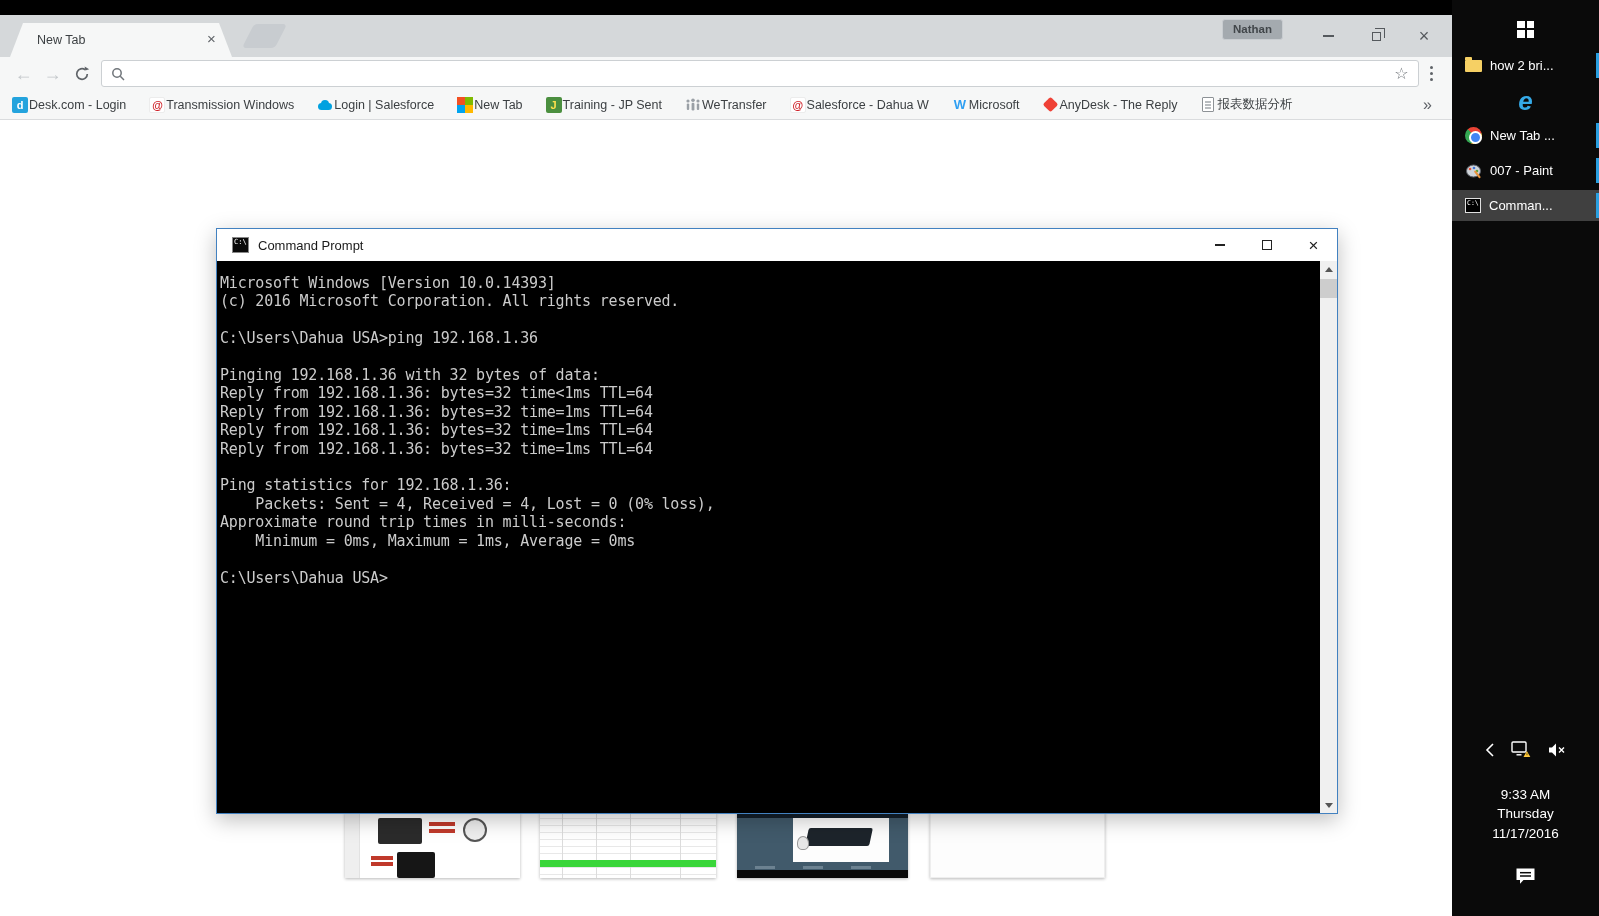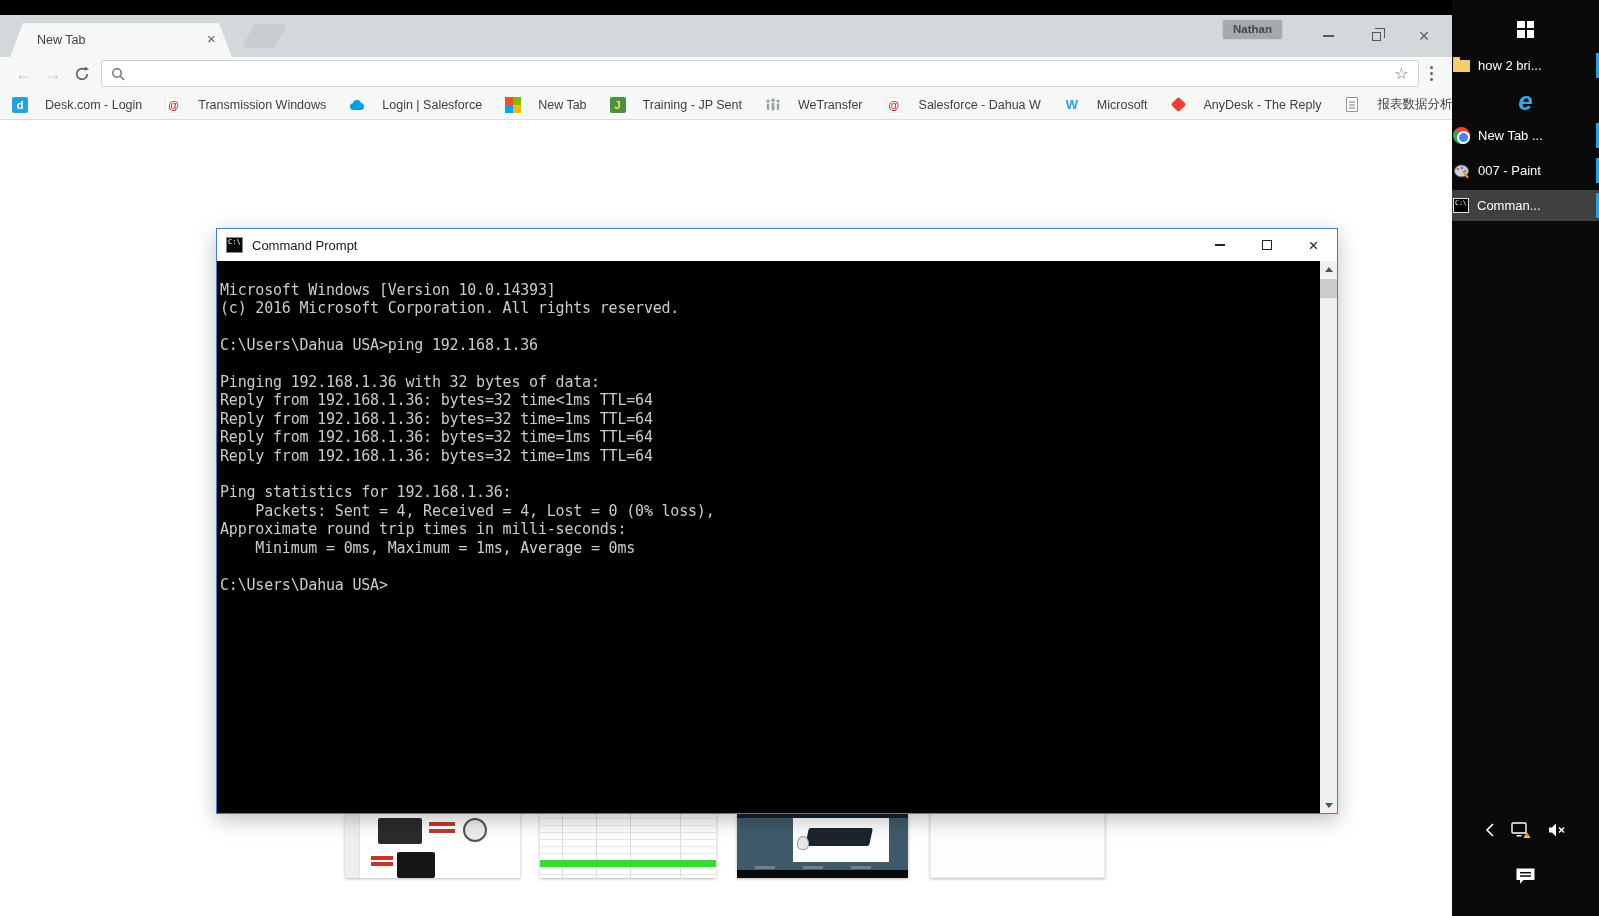--- a/index.html
+++ b/index.html
@@ -40,21 +40,21 @@
   .nav-disabled { color:#c4c8cb; }
   .omnibox { flex:1; height:27px; background:#fff; border:1px solid #ccd0d3; border-radius:3px;
     margin:0 9px 0 5px; display:flex; align-items:center; padding:0 9px; }
   .omni-value { flex:1; font-size:13px; color:#333; margin-left:8px; }
   .star { font-size:16px; color:#70757a; }
   .dots { display:flex; flex-direction:column; gap:2.5px; padding:0 10px 0 2px; }
   .dots i { width:3.5px; height:3.5px; border-radius:50%; background:#5f6368; }
 
   .bookmarks { height:30px; background:#f6f7f7; border-bottom:1px solid #dadcde;
     display:flex; align-items:center; padding:0 12px; }
-  .bm { display:flex; align-items:center; gap:17px; margin-right:23px; font-size:12.5px; color:#3b3f42;
+  .bm { display:flex; align-items:center; gap:1px; margin-right:23px; font-size:12.5px; color:#3b3f42;
     white-space:nowrap; }
   .bm-overflow { margin-left:auto; color:#5f6368; font-size:16px; padding-right:8px; }
   .fav { width:16px; height:16px; flex:none; display:flex; align-items:center; justify-content:center;
     border-radius:2px; font-weight:bold; position:relative; }
   .fav-desk { background:#23a3dd; color:#fff; font-size:11px; } .fav-desk::after { content:"d"; }
   .fav-dahua { background:#fff; border:1px solid #ececec; color:#ce2027; font-style:italic; font-size:11px; }
   .fav-dahua::after { content:"@"; }
   .fav-sf::before { content:""; position:absolute; left:4px; top:3px; width:8px; height:8px;
     background:#00a1e0; border-radius:50%; }
   .fav-sf::after { content:""; position:absolute; left:1px; top:6px; width:14px; height:7px;
@@ -97,52 +97,52 @@
   .t3-cam  { position:absolute; left:4px; top:18px; width:12px; height:14px; background:#e7e7e7;
     border:1px solid #999; border-radius:50% 50% 40% 40%; }
   .t3-bot  { position:absolute; left:0; right:0; bottom:0; height:8px; background:#0a0a0a; }
   .t3-lbl  { position:absolute; left:18px; top:54px; width:20px; height:3px; background:#6c8291;
     box-shadow:48px 0 0 #6c8291, 96px 0 0 #6c8291; }
   .thumb4 { left:930px; width:175px; background:#fdfdfd; border:1px solid #eee; }
 
   
   .cmd { position:absolute; left:216px; top:228px; width:1122px; height:586px; background:#fff;
     border:1px solid #4281c0; z-index:5; box-shadow:0 6px 20px rgba(0,0,0,.25); }
-  .cmd-tb { position:relative; height:32px; background:#fff; display:flex; align-items:center; padding-left:9px; }
+  .cmd-tb { position:relative; height:32px; background:#fff; display:flex; align-items:center; padding-left:15px; }
   .cmd-ico { width:17px; height:16px; background:#0a0a0a; border:1px solid #888; position:relative; }
   .cmd-ico::before { content:"C:\\"; position:absolute; left:1px; top:1px; color:#fff;
     font-family:"DejaVu Sans Mono", monospace; font-size:7px; line-height:1; }
   .cmd-title { margin-left:9px; font-size:13px; color:#1a1a1a; }
   .cmd-ctl { position:absolute; right:0; top:0; height:32px; display:flex; }
   .cmd-ctl > div { width:47px; height:32px; display:flex; align-items:center; justify-content:center; color:#222; }
   .cmd-minbar { width:10px; height:1.5px; background:#222; }
   .cmd-maxsq { width:10px; height:10px; border:1.3px solid #222; }
   .cmd-x { font-size:17px; line-height:1; }
   .cmd-body { position:absolute; left:0; top:32px; right:0; bottom:0; background:#000; }
-  .term { position:absolute; left:3px; top:20px; margin:0; white-space:pre;
+  .term { position:absolute; left:3px; top:13px; margin:0; white-space:pre;
     font-family:"DejaVu Sans Mono", monospace; font-size:15px; line-height:18.4px;
     letter-spacing:-0.2px; color:#cbcbcb; }
   .cmd-scroll { position:absolute; right:0; top:0; bottom:0; width:17px; background:#f0f0f0;
     display:flex; flex-direction:column; align-items:center; }
   .sc-btn { height:16px; display:flex; align-items:center; justify-content:center; width:100%; }
   .tri-up { width:0; height:0; border-left:4px solid transparent; border-right:4px solid transparent;
     border-bottom:5px solid #555; }
   .tri-dn { width:0; height:0; border-left:4px solid transparent; border-right:4px solid transparent;
     border-top:5px solid #555; }
   .sc-thumb { width:17px; height:19px; background:#cdcdcd; margin-top:2px; }
   .sc-spacer { flex:1; }
 
   
   .taskbar { position:absolute; left:1452px; top:0; width:147px; height:916px; background:#0a0a0a;
     z-index:20; color:#fff; display:flex; flex-direction:column; }
   .tb-start { height:42px; margin-top:8px; display:flex; align-items:center; justify-content:center; }
   .win-grid { width:17px; height:17px; display:grid; grid-template-columns:1fr 1fr; grid-template-rows:1fr 1fr; gap:2px; }
   .win-grid i { background:#fff; }
   .tb-item { position:relative; height:31px; margin-bottom:4px; display:flex; align-items:center;
-    padding-left:1px; gap:8px; font-size:13px; }
+    padding-left:13px; gap:8px; font-size:13px; }
   .tb-item.center { justify-content:center; padding-left:0; }
   .tb-item .ind { position:absolute; right:0; top:3px; bottom:3px; width:3px; background:#2a9fe0; }
   .tb-item.active { background:#404040; }
   .tb-label { white-space:nowrap; overflow:hidden; }
   .ico-folder { width:17px; height:12px; background:#f6d064; border-radius:1px; position:relative; flex:none; }
   .ico-folder::before { content:""; position:absolute; top:-3px; left:0; width:7px; height:3px;
     background:#f6d064; border-radius:1px 1px 0 0; }
   .ico-ie { color:#35aae8; font-size:26px; font-weight:bold; font-style:italic; line-height:1; height:26px; }
   .ico-ie::after { content:"e"; }
   .ico-chrome { width:17px; height:17px; border-radius:50%; position:relative; flex:none;
@@ -390,20 +390,25 @@
         <path d="M5.5 13.8 h5" stroke="#fff" stroke-width="1.4"></path>
         <path d="M12.5 16 l3.4-6 3.4 6 z" fill="#ffc83d"></path>
         <rect x="15.5" y="12.2" width="1" height="2" fill="#6b5200"></rect>
       </svg>
       <svg width="18" height="14" viewBox="0 0 18 14">
         <path d="M1 4.5 h3 l4-4 v13 l-4-4 H1 z" fill="#fff"></path>
         <path d="M11 4.5 l5 5 M16 4.5 l-5 5" stroke="#fff" stroke-width="1.4"></path>
       </svg>
     </div>
 
+    <div class="clock">
+      <div>9:33 AM</div>
+      <div>Thursday</div>
+      <div>11/17/2016</div>
+    </div>
 
     <div class="ac-wrap">
       <svg width="21" height="19" viewBox="0 0 21 19">
         <path d="M1.5 1.5 h18 v11.5 h-11 l-3.5 3.8 v-3.8 h-3.5 z" fill="#fff"></path>
         <line x1="5" y1="5.7" x2="16" y2="5.7" stroke="#0a0a0a" stroke-width="1.5"></line>
         <line x1="5" y1="9" x2="16" y2="9" stroke="#0a0a0a" stroke-width="1.5"></line>
       </svg>
     </div>
     <div class="tb-bottom-pad"></div>
   </div>

